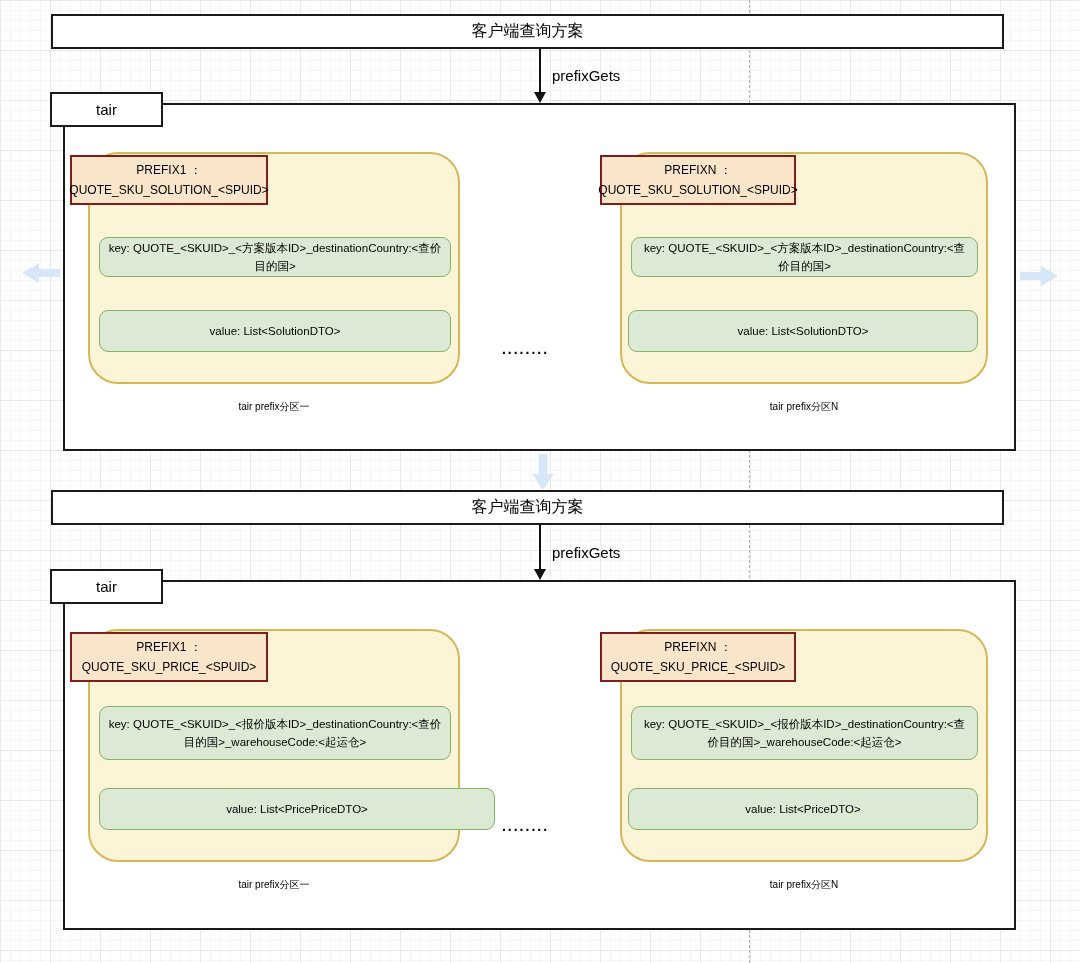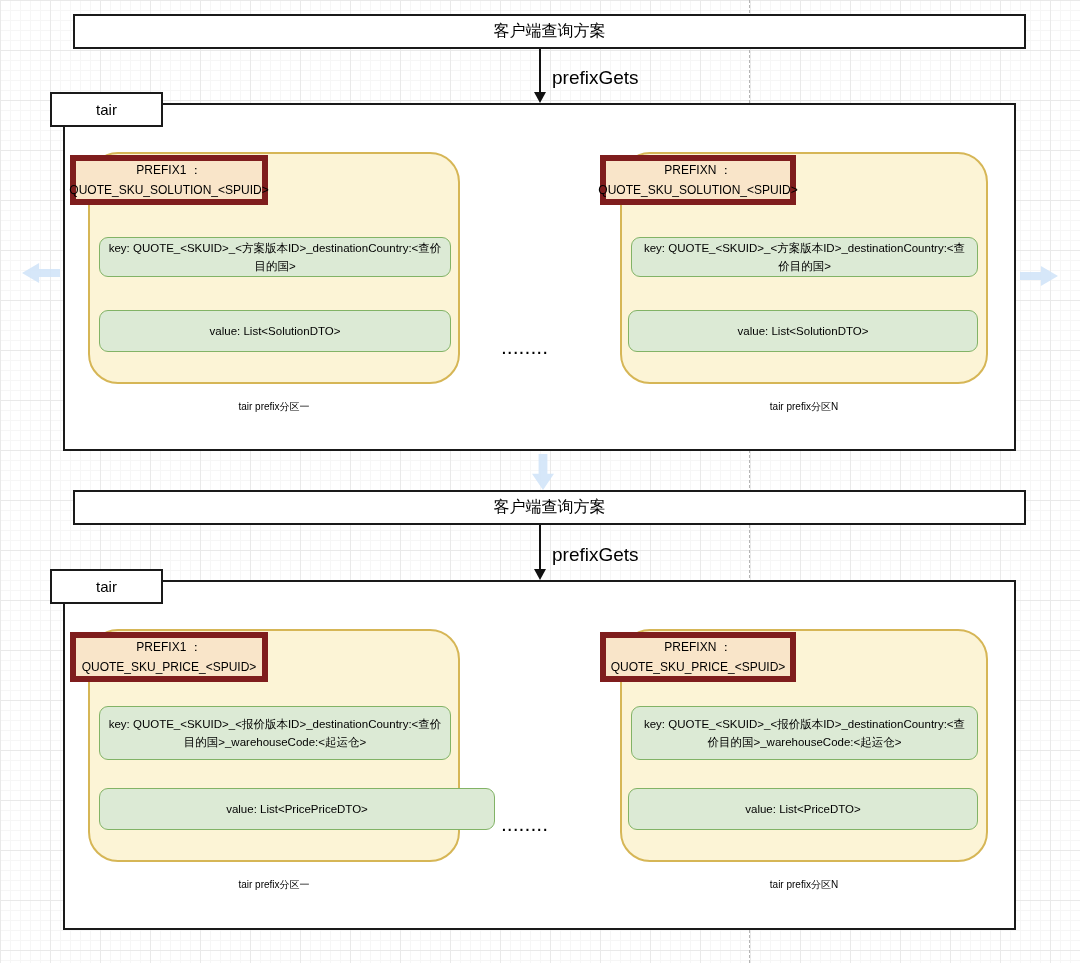--- a/index.html
+++ b/index.html
@@ -14,48 +14,48 @@
       linear-gradient(90deg,#f6f6f6 1px, transparent 1px);
     background-size:50px 50px,50px 50px,10px 10px,10px 10px;
     color:#000;
   }
   .abs{position:absolute;}
   .dashed-vline{
     left:749px;top:0;width:0;height:963px;
     border-left:1px dashed #b5b5b5;z-index:0;
   }
   .hdr-box{
-    left:73px;width:953px;height:35px;background:#fff;
+    left:51px;width:953px;height:35px;background:#fff;
     border:2px solid #1a1a1a;box-sizing:border-box;
     display:flex;align-items:center;justify-content:center;
     font-size:16px;z-index:3;
   }
   .container-box{
     left:63px;width:953px;background:#fff;
     border:2px solid #1a1a1a;box-sizing:border-box;z-index:1;
   }
   .tair-tab{
     left:50px;width:113px;height:35px;background:#fff;
     border:2px solid #1a1a1a;box-sizing:border-box;
     display:flex;align-items:center;justify-content:center;
     font-size:15px;z-index:2;
   }
   .arrow-line{width:0;border-left:2px solid #111;z-index:2;}
   .arrow-head{
     width:0;height:0;z-index:2;
     border-left:6px solid transparent;border-right:6px solid transparent;
     border-top:11px solid #111;
   }
-  .arrow-label{font-size:19px;z-index:3;background:transparent;}
+  .arrow-label{font-size:15px;z-index:3;background:transparent;}
   .partition{
     background:#fcf4d6;border:2px solid #d6b656;border-radius:30px;
     box-sizing:border-box;z-index:2;
   }
   .tag{
-    background:#f9e5c9;border:6px solid #7f1d1d;box-sizing:border-box;
+    background:#f9e5c9;border:2px solid #7f1d1d;box-sizing:border-box;
     display:flex;flex-direction:column;align-items:center;justify-content:center;
     font-size:12px;line-height:1.7;z-index:4;text-align:center;
   }
   .kv{
     background:#dcead5;border:1.5px solid #82b366;border-radius:9px;
     box-sizing:border-box;display:flex;align-items:center;justify-content:center;
     font-size:11.5px;text-align:center;padding:4px 8px;line-height:1.6;z-index:3;
   }
   .part-label{
     font-size:10px;text-align:center;z-index:3;

